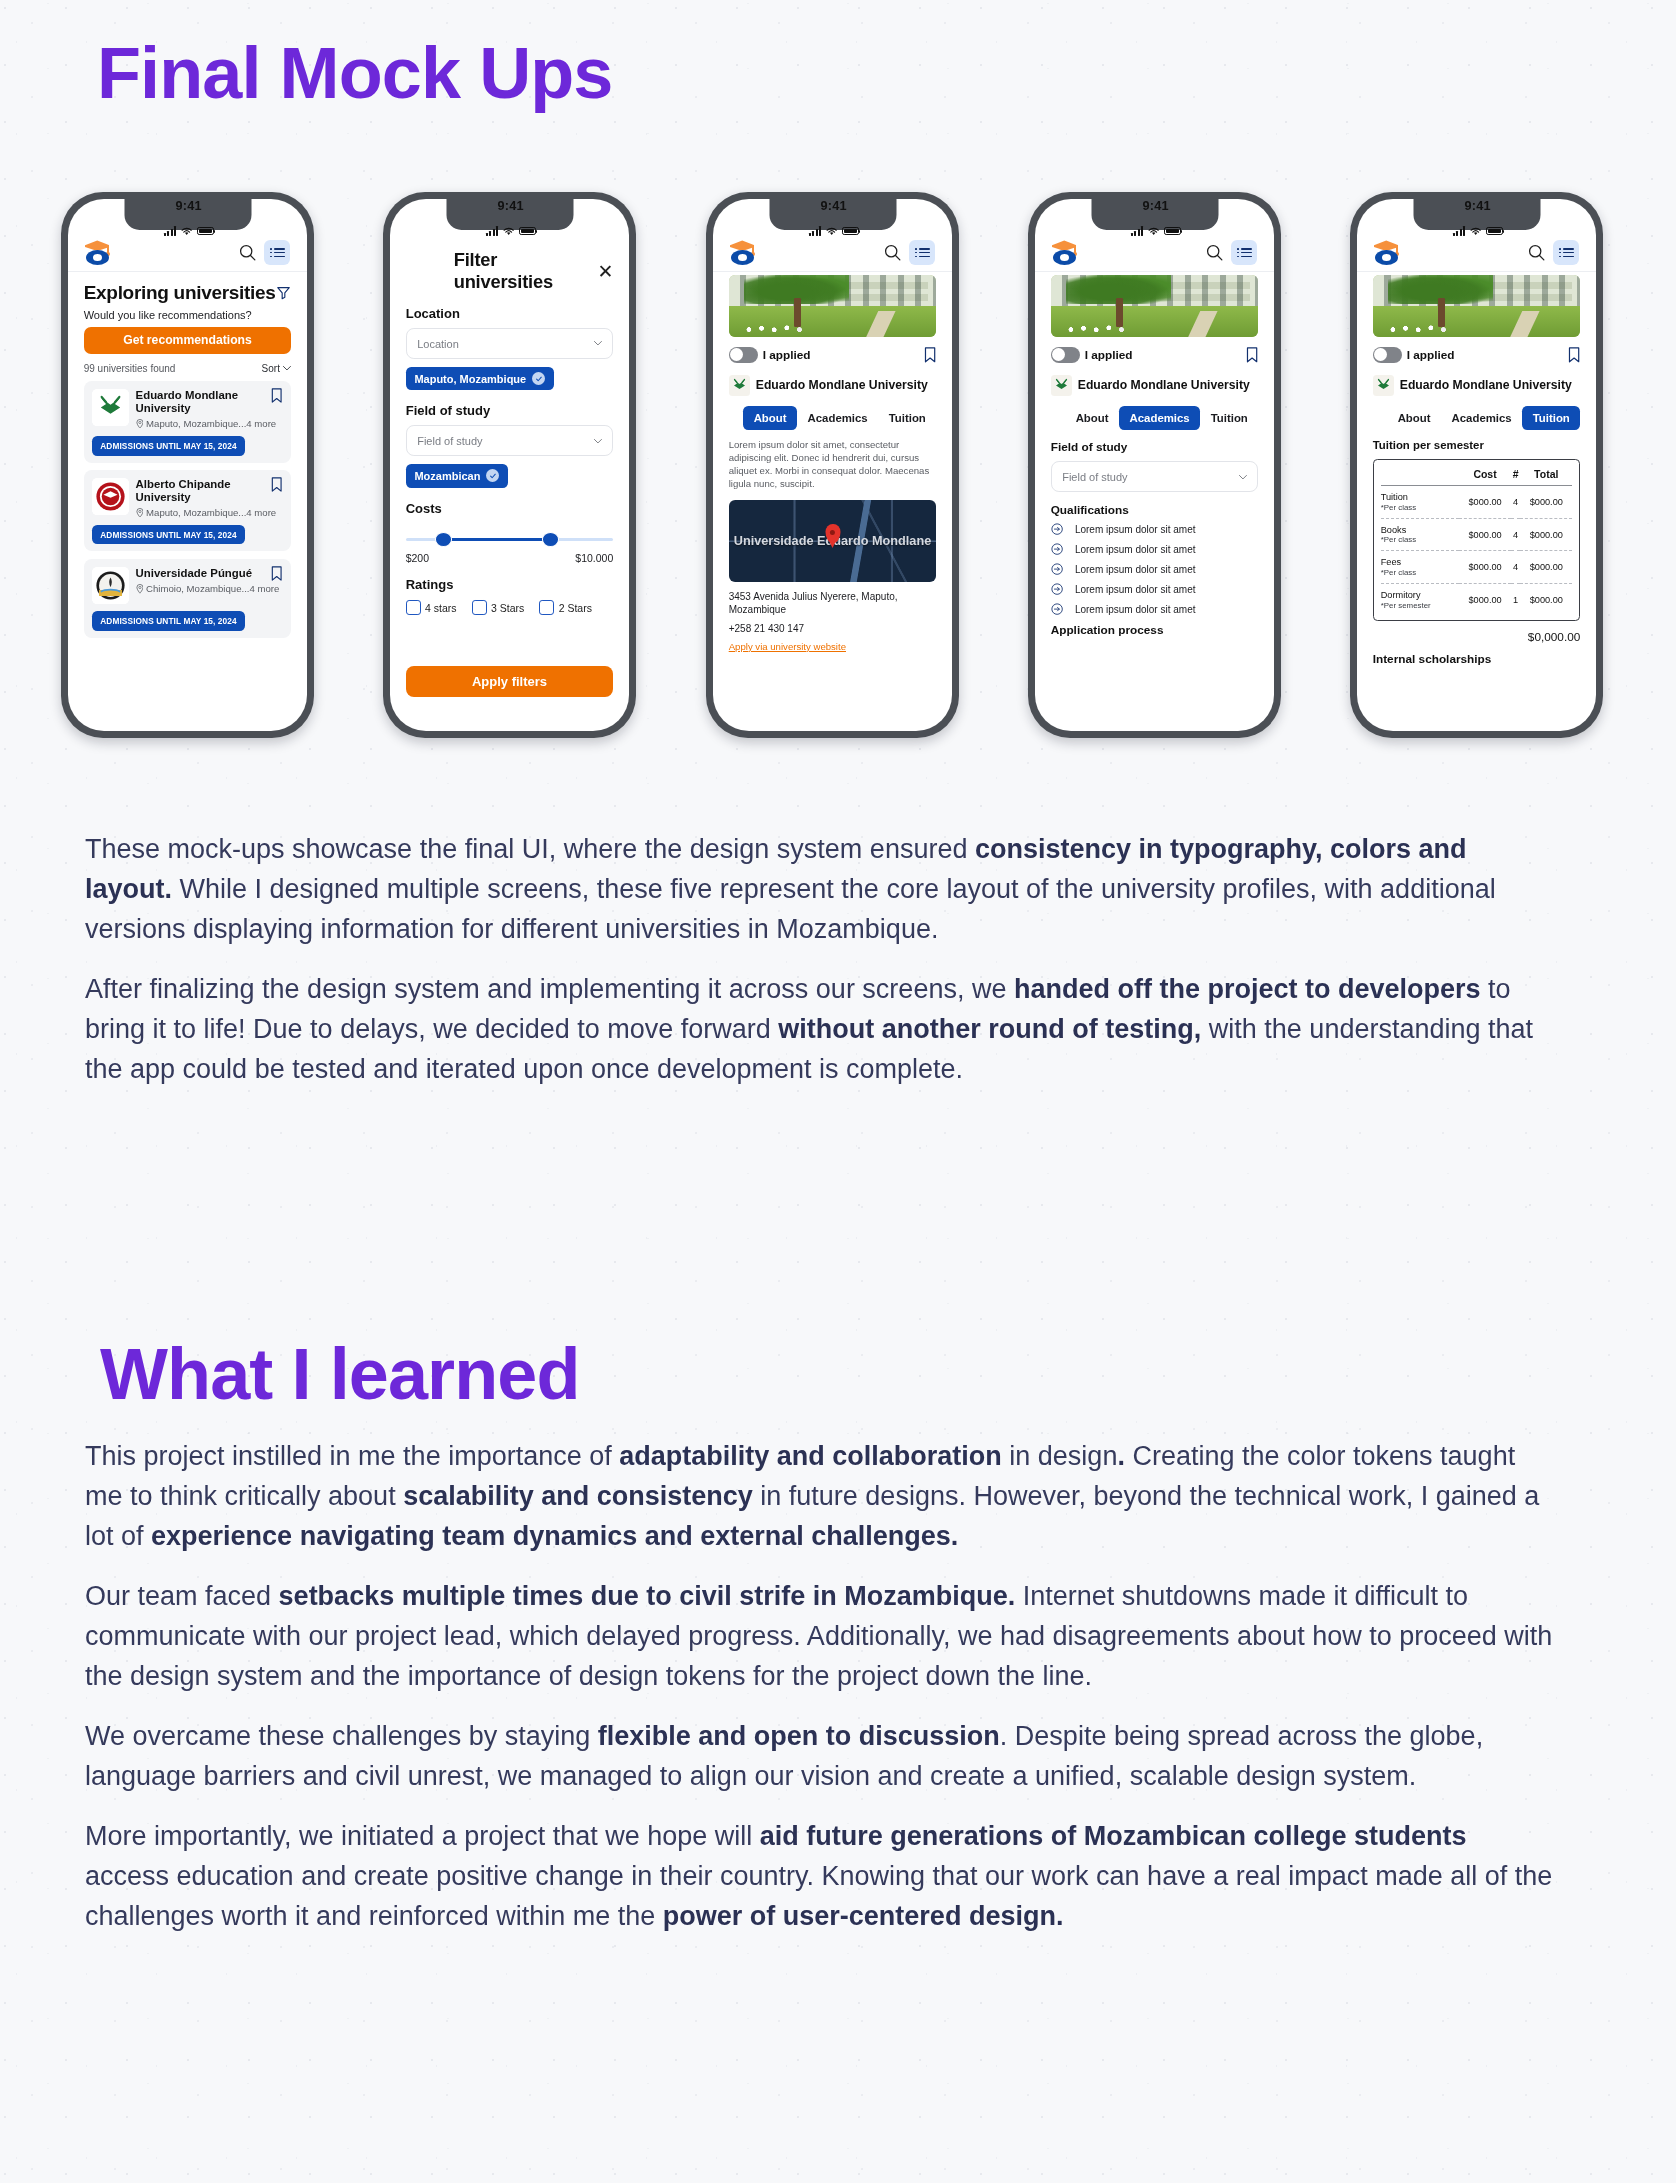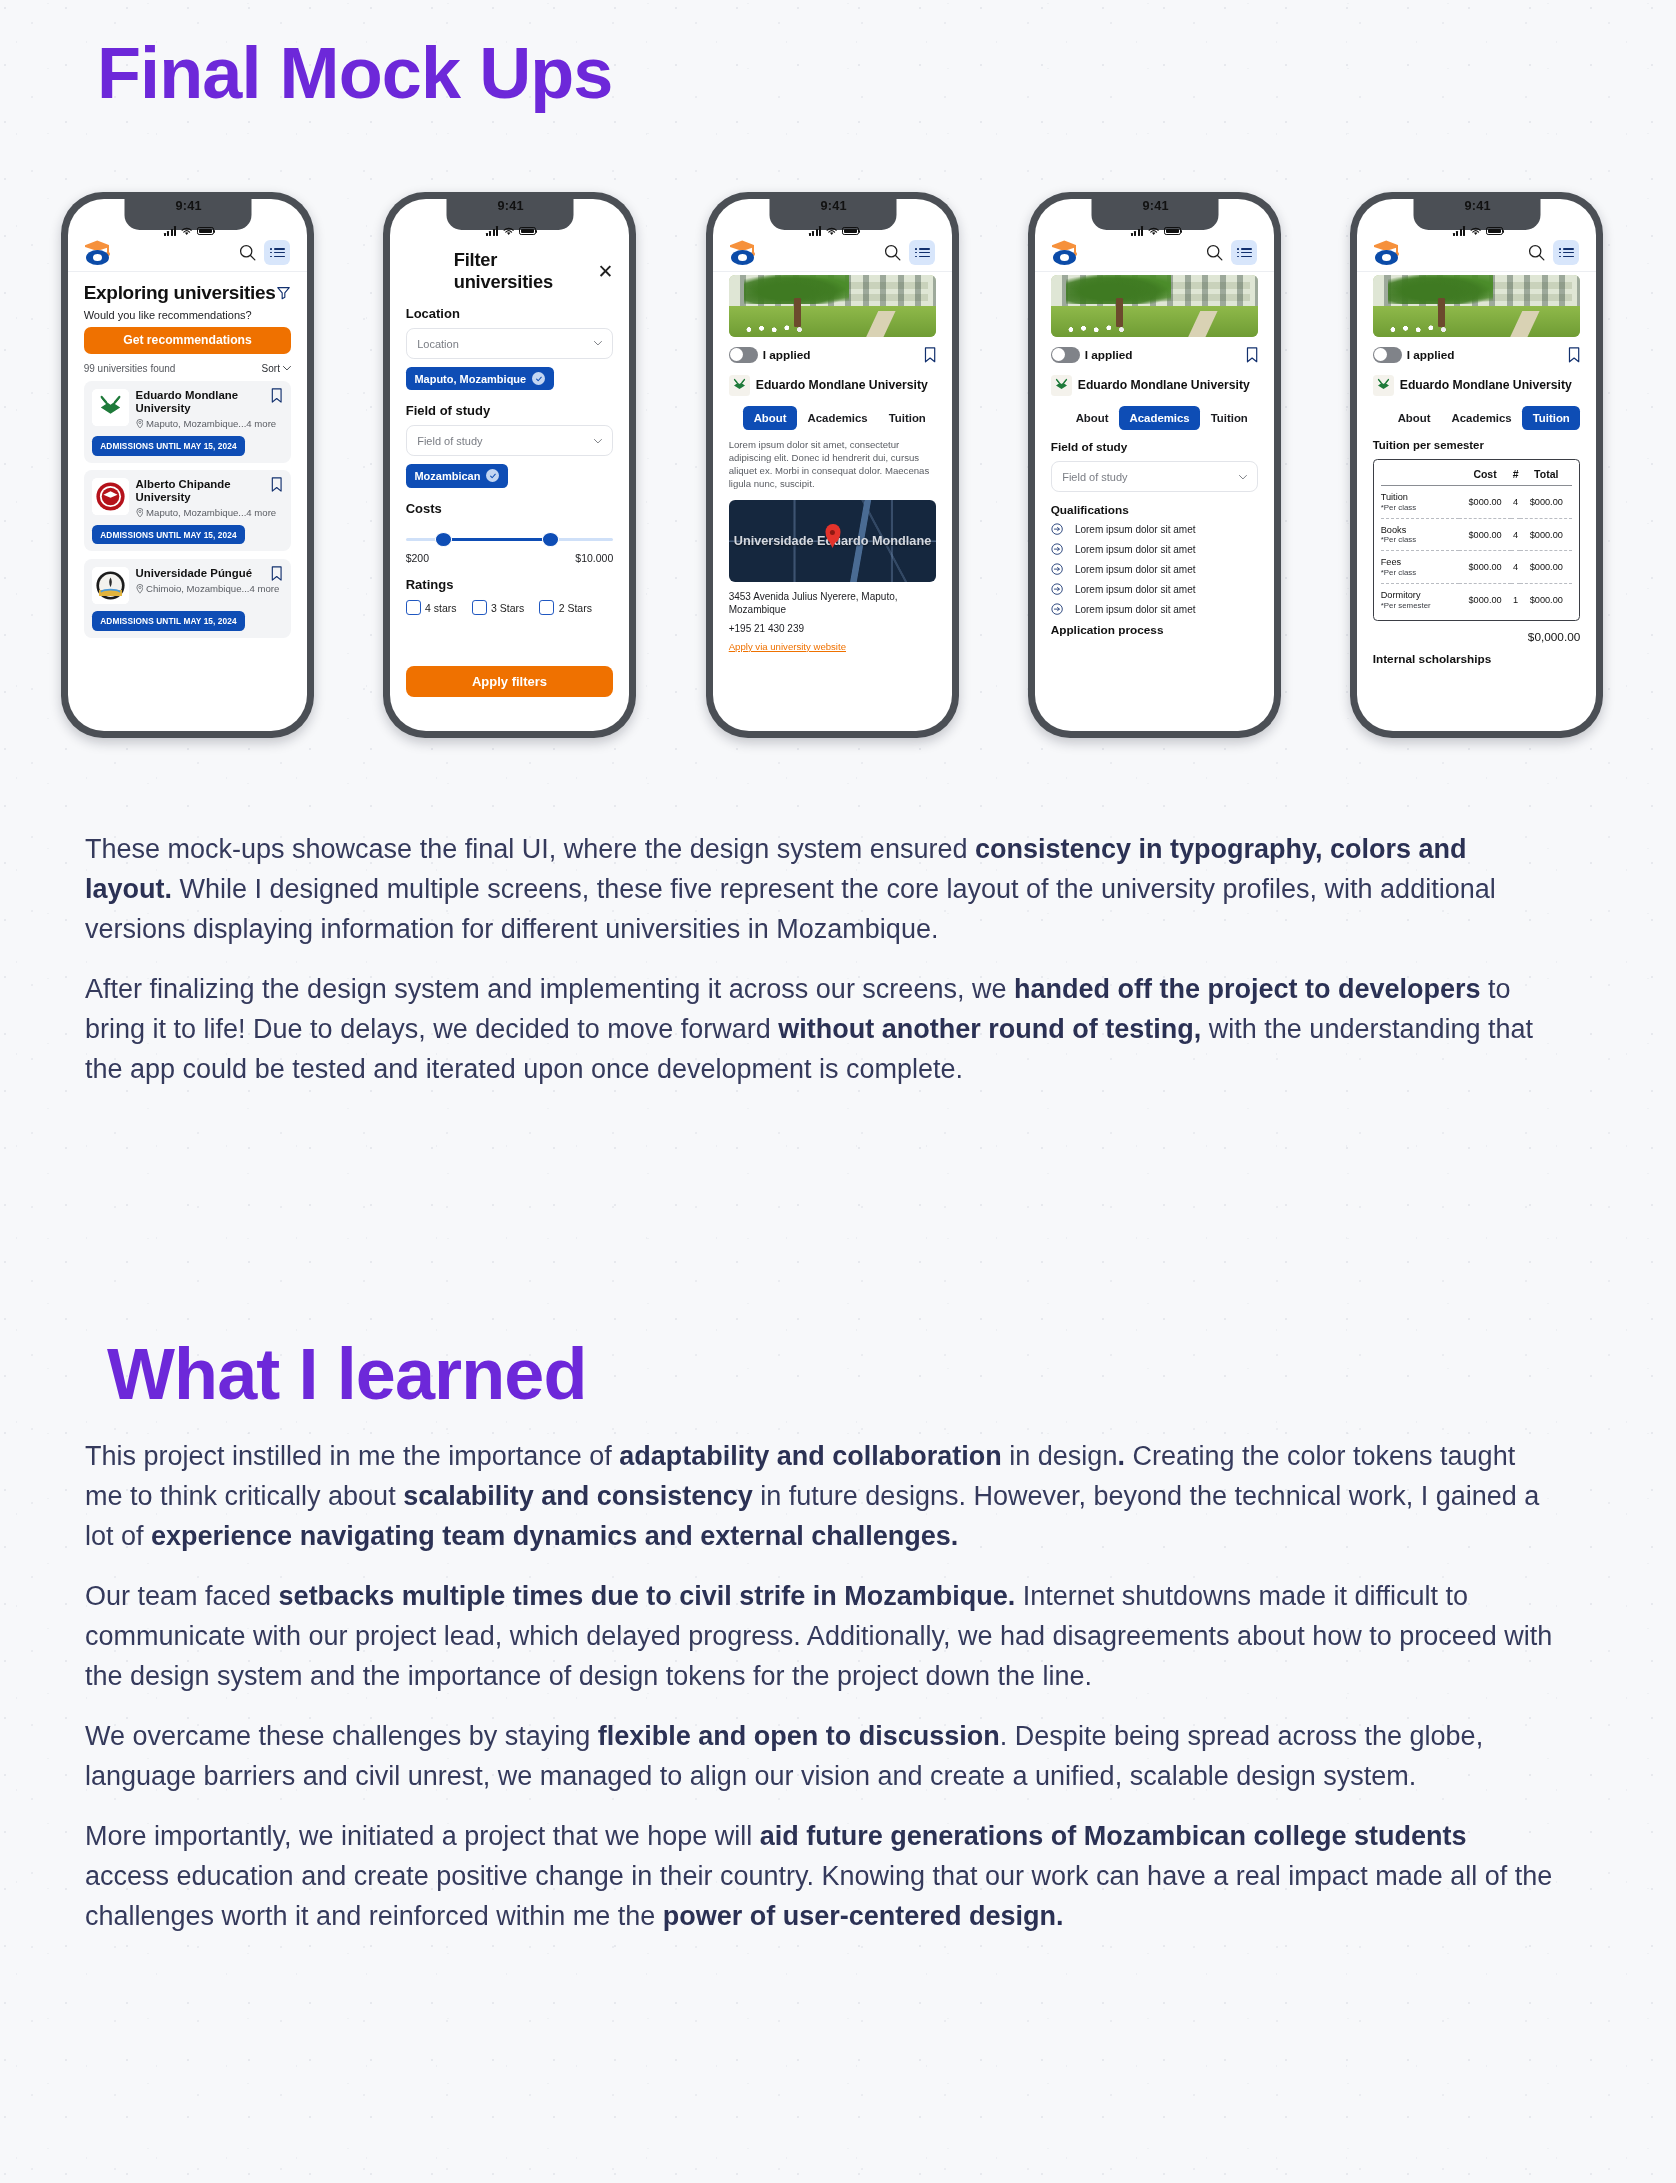--- a/index.html
+++ b/index.html
@@ -27,21 +27,21 @@
   h1.section-title {
     position: absolute;
     font-size: 72px;
     font-weight: 700;
     color: #6d28d9;
     letter-spacing: -0.9px;
     line-height: 1.05;
     white-space: nowrap;
   }
   #title-mockups { left: 97px; top: 36px; }
-  #title-learned { left: 107px; top: 1337px; }
+  #title-learned { left: 100px; top: 1337px; }
 
   
   .phones {
     position: absolute;
     left: 0; top: 192px;
     width: 1677px; height: 550px;
   }
   .phone {
     position: absolute;
     top: 0;
@@ -634,21 +634,21 @@
             <div class="tab">Academics</div>
             <div class="tab">Tuition</div>
           </div>
           <div class="body-text">Lorem ipsum dolor sit amet, consectetur adipiscing elit. Donec id hendrerit dui, cursus aliquet ex. Morbi in consequat dolor. Maecenas ligula nunc, suscipit.</div>
           <div class="map">
             <div class="roads"></div>
             <div class="mlabel">Universidade Eduardo Mondlane</div>
             <div class="pin-red"></div>
           </div>
           <div class="addr">3453 Avenida Julius Nyerere, Maputo, Mozambique</div>
-          <div class="phone-no">+195 21 430 239</div>
+          <div class="phone-no">+258 21 430 147</div>
           <a class="link-orange">Apply via university website</a>
         </div>
       </div>
     </div>
 
     <div class="phone" style="left:1028px">
       <div class="phone-inner">
         <div class="notch"></div>
         <div class="statusbar">
           <div class="sb-time">9:41</div>

